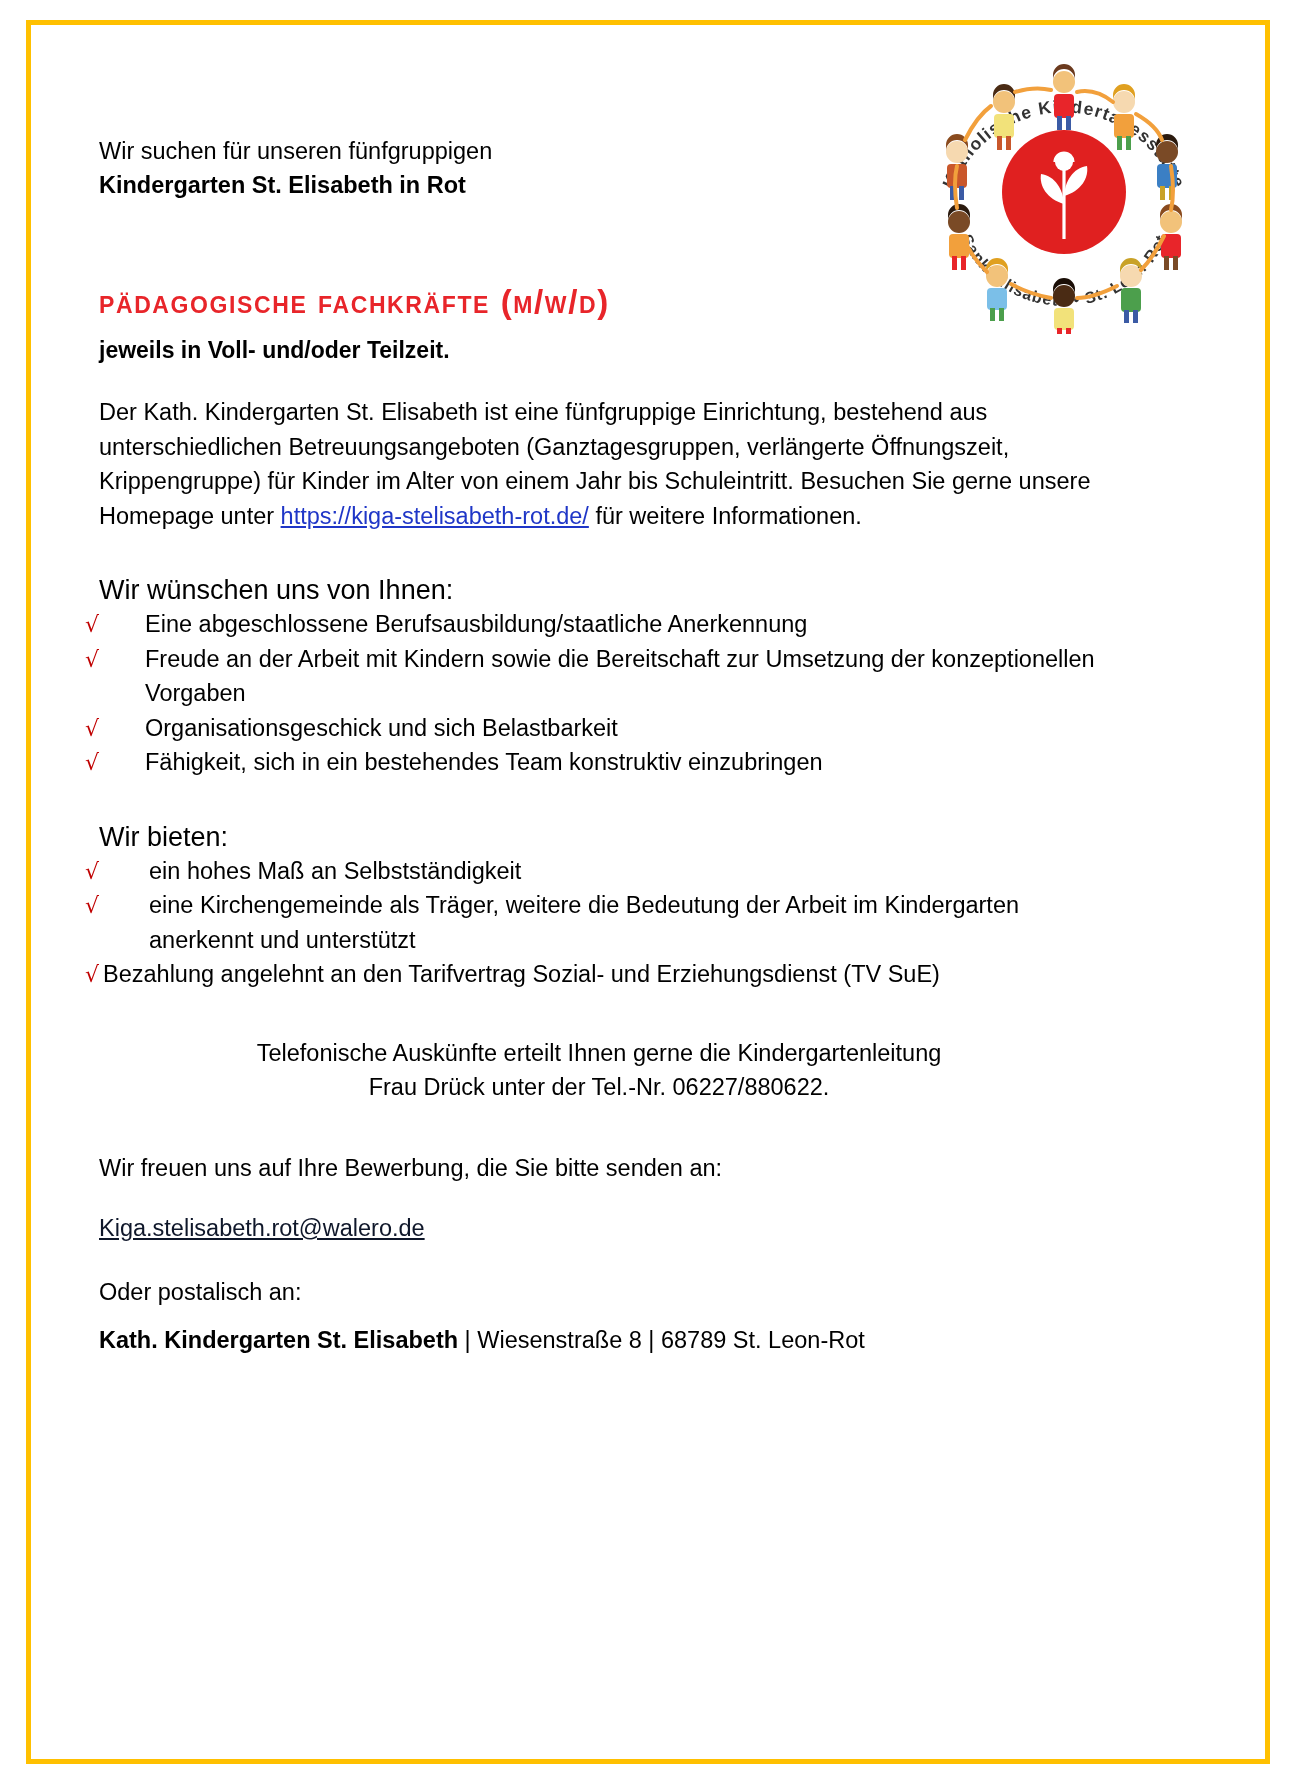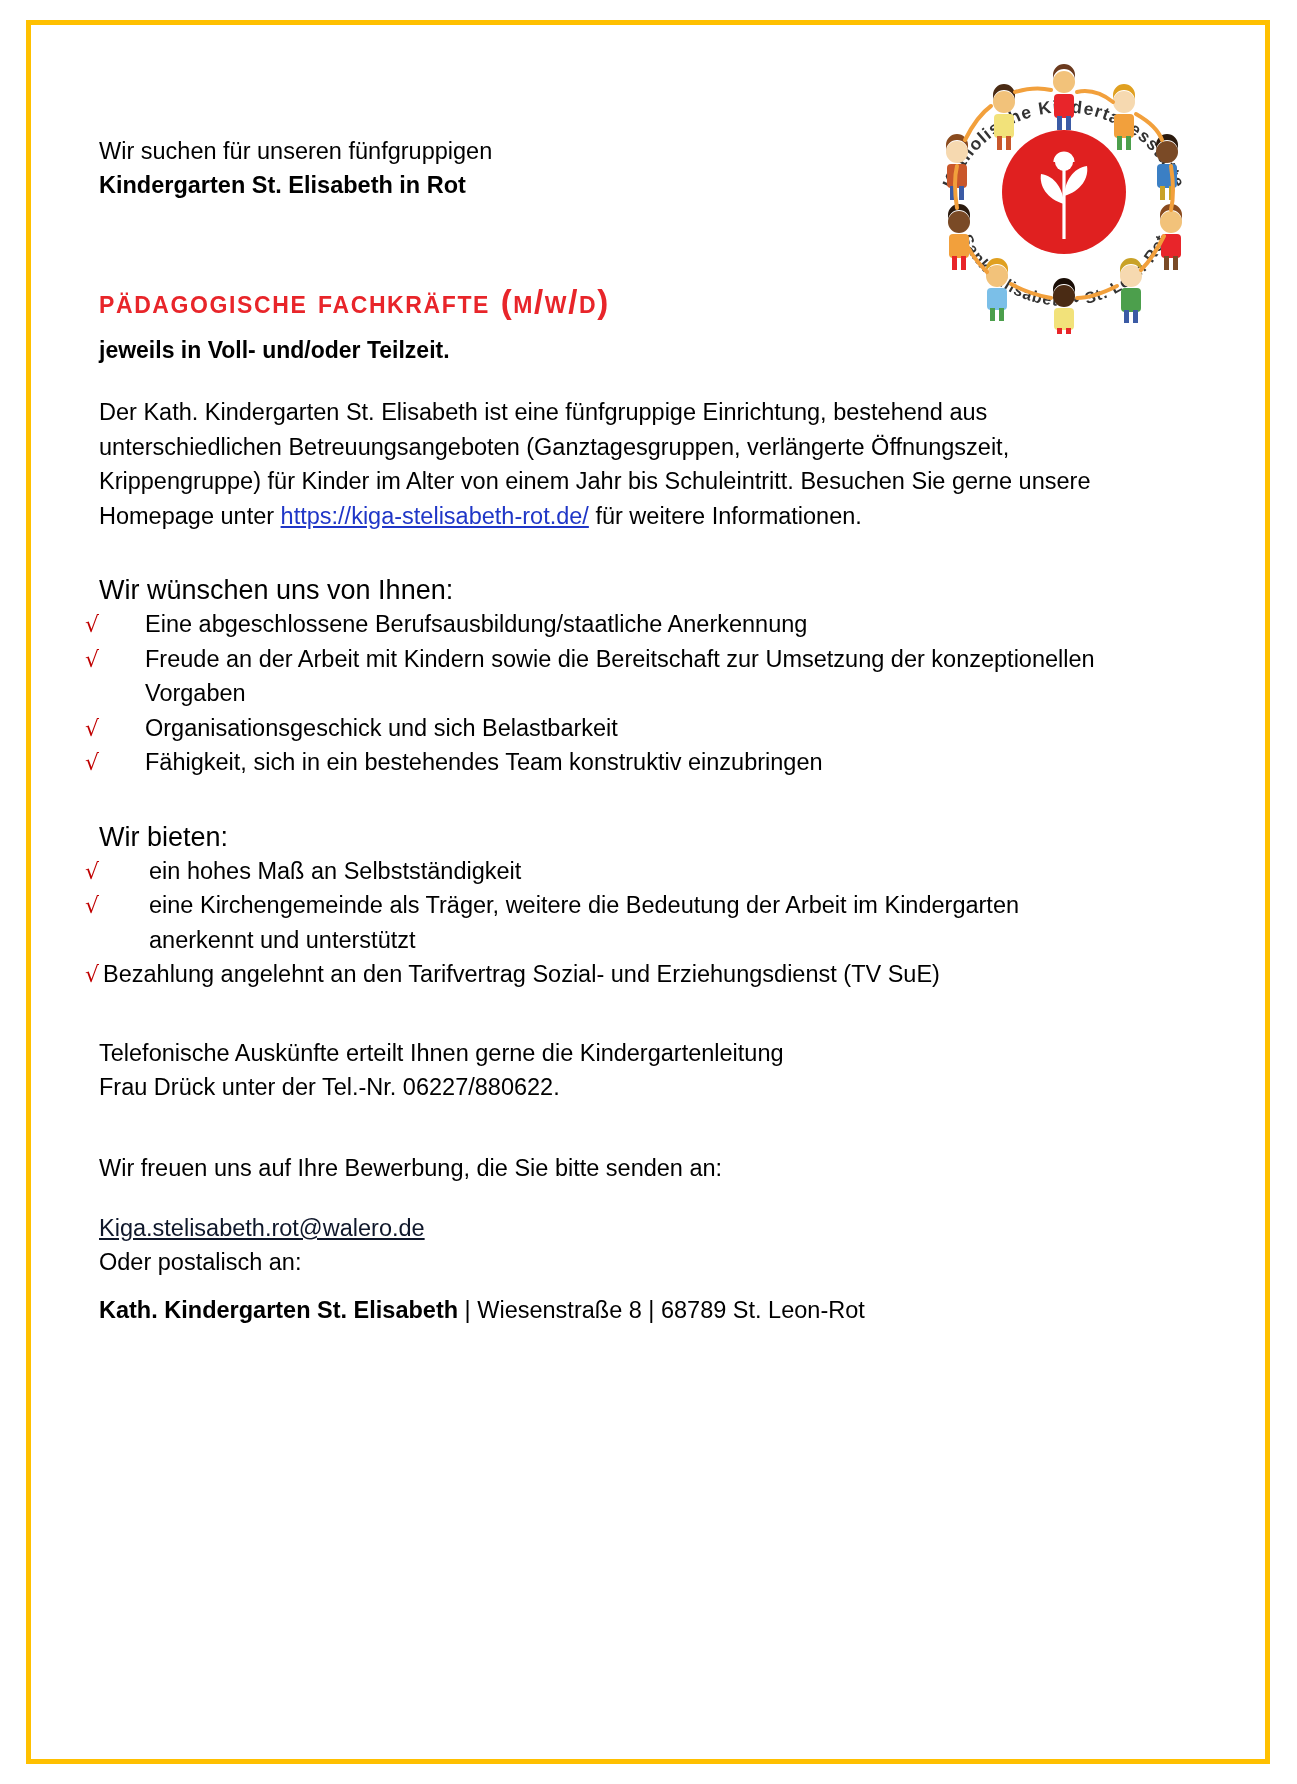--- a/index.html
+++ b/index.html
@@ -111,25 +111,25 @@
     color: #C00000;
     font-size: 22px;
     font-family: "DejaVu Sans", sans-serif;
   }
   ul.checks li .cont {
     display: block;
     margin-left: -46px;
   }
   ul.checks.offered li { padding-left: 50px; }
 
-  .contact-block { margin-top: 44px; }
+  .contact-block { margin-top: 44px; text-align: center; }
   .contact-line { font-size: 23.5px; line-height: 34.5px; }
   .apply-block { margin-top: 46px; }
   .mail-line { margin-top: 26px; font-size: 23.5px; line-height: 34px; }
-  .postal-line { font-size: 23.5px; line-height: 34px; }
+  .postal-line { margin-top: 30px; font-size: 23.5px; line-height: 34px; }
   .address-line { margin-top: 14px; font-size: 23.5px; line-height: 34px; }
   .address-line .bold { font-weight: bold; }
 
   
   .logo {
     position: absolute;
     right: 88px;
     top: 44px;
     width: 290px;
     height: 290px;

